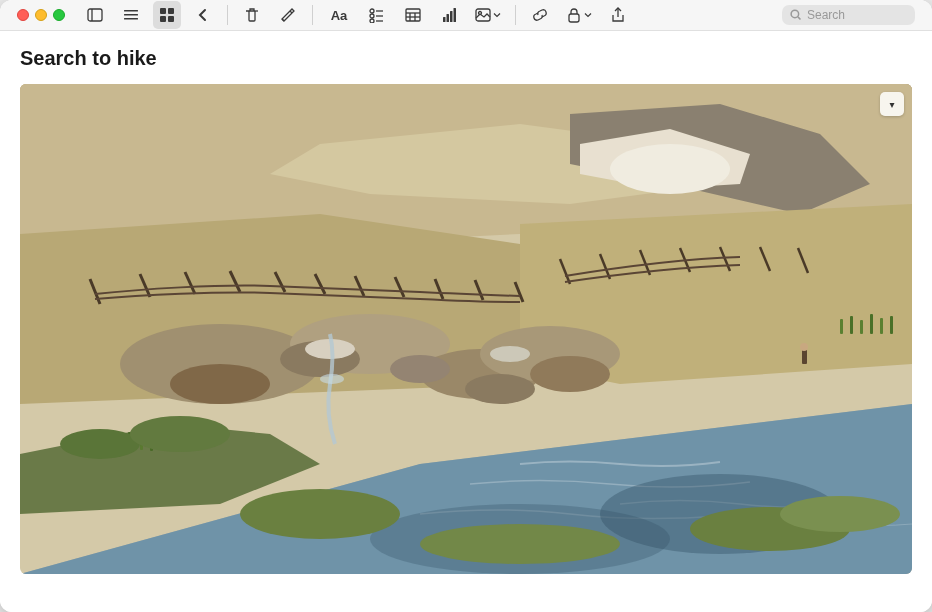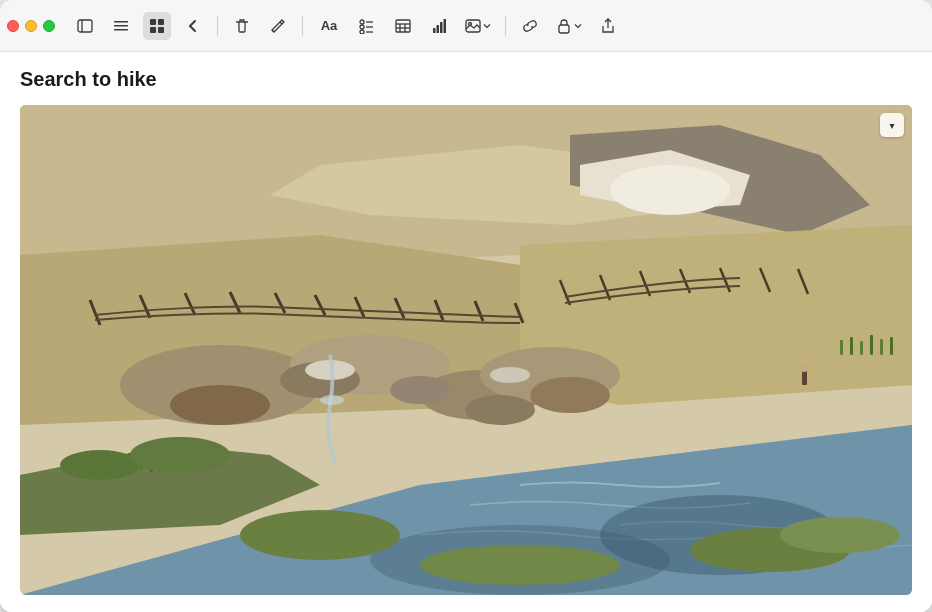--- a/index.html
+++ b/index.html
@@ -18,26 +18,26 @@
       background: #ffffff;
       border-radius: 12px;
       overflow: hidden;
       display: flex;
       flex-direction: column;
       box-shadow: 0 4px 20px rgba(0,0,0,0.3);
     }
 
     
     .titlebar {
-      height: 52px;
+      height: 31px;
       background: #f6f6f6;
       border-bottom: 1px solid #e0e0e0;
       display: flex;
       align-items: center;
-      padding: 0 7px;
+      padding: 0 17px;
       gap: 8px;
       flex-shrink: 0;
     }
 
     .traffic-lights {
       display: flex;
       gap: 6px;
       margin-right: 8px;
     }
 
@@ -287,20 +287,27 @@
     <button class="toolbar-btn">
       <svg viewBox="0 0 16 16" fill="none" stroke="currentColor" stroke-width="1.3">
         <path d="M8,1 L8,10"></path>
         <polyline points="5,4 8,1 11,4"></polyline>
         <path d="M3,8 L3,14 L13,14 L13,8"></path>
       </svg>
     </button>
 
     <div class="toolbar-spacer"></div>
 
+    <div class="search-box">
+      <svg width="12" height="12" viewBox="0 0 16 16" fill="none" stroke="#999" stroke-width="2">
+        <circle cx="6.5" cy="6.5" r="5"></circle>
+        <line x1="10.5" y1="10.5" x2="14" y2="14"></line>
+      </svg>
+      <input type="text" placeholder="Search" style="">
+    </div>
   </div>
 
   <div class="content">
     <div class="note-title">Search to hike</div>
 
     <div class="note-image-container">
       
       <svg class="landscape-svg" viewBox="0 0 892 490" xmlns="http://www.w3.org/2000/svg">
 
         <rect x="0" y="0" width="892" height="490" fill="#d4c9a8"></rect>

